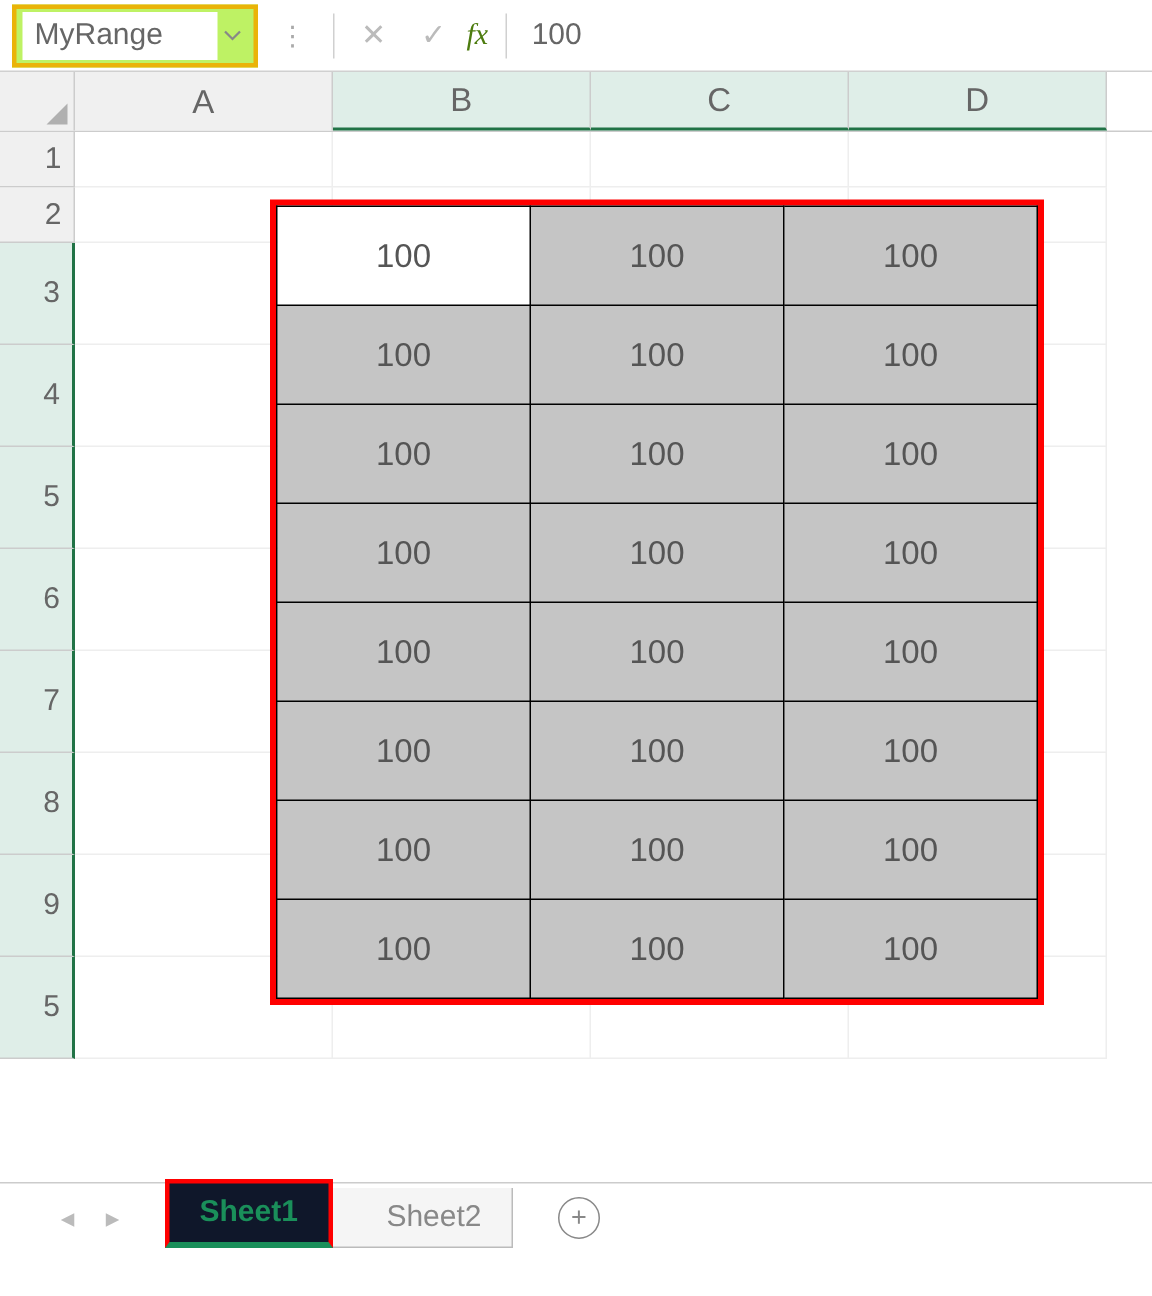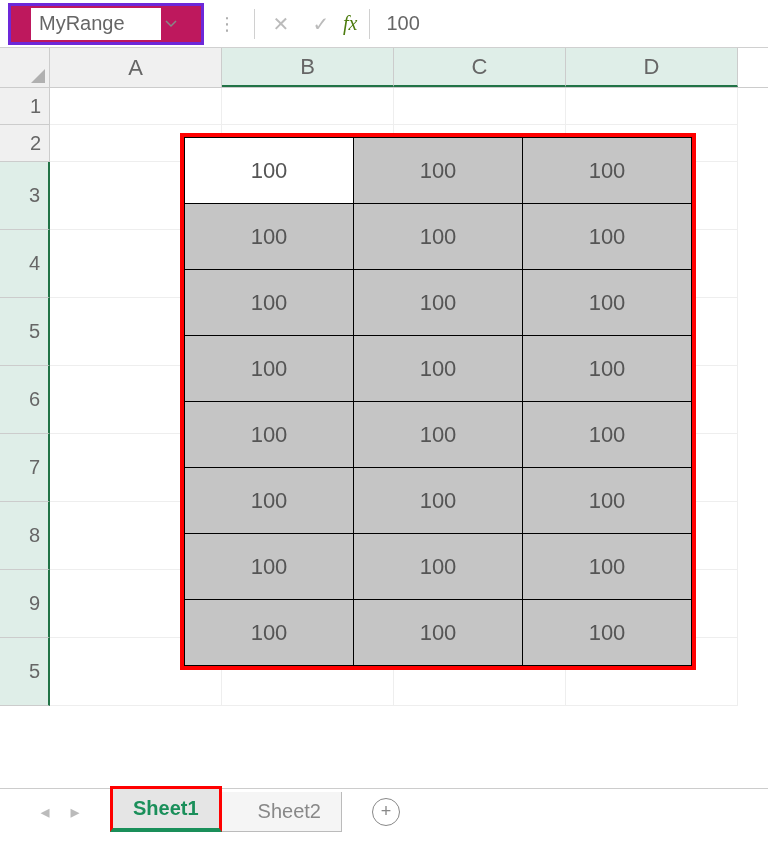--- a/index.html
+++ b/index.html
@@ -1,19 +1,19 @@
 <!DOCTYPE html>
 <html><head>
 <meta charset="utf-8">
 <style>
 * { box-sizing: border-box; margin: 0; padding: 0; font-family: 'Segoe UI', Arial, sans-serif; }
 body { background: #fff; width: 768px; height: 864px; overflow: hidden; position: relative; }
 
 .formula-bar-row { display: flex; align-items: center; height: 48px; padding: 6px 8px; border-bottom: 1px solid #d0d0d0; gap: 0; }
-.name-box-wrap { border: 3px solid #6d28d9; display: flex; align-items: center; padding: 2px 20px; background: #be185d; }
+.name-box-wrap { border: 3px solid #eab308; display: flex; align-items: center; padding: 2px 4px; background: #bef264; }
 .name-box { width: 130px; height: 32px; border: none; font-size: 20px; padding: 0 8px; outline: none; color: #666; }
 .name-dropdown { width: 20px; display: flex; justify-content: center; align-items: center; color: #888; }
 .divider-dots { color: #aaa; font-size: 18px; margin: 0 14px; letter-spacing: -2px; }
 .fb-btn { width: 40px; height: 32px; display: flex; align-items: center; justify-content: center; color: #bbb; font-size: 20px; }
 .fx-label { font-style: italic; font-family: 'Times New Roman', serif; font-size: 20px; color: #4d7c0f; margin: 0 6px 0 2px; }
 .formula-sep { width: 1px; height: 30px; background: #d0d0d0; margin: 0 6px; }
 .formula-input { flex: 1; height: 32px; border: none; font-size: 20px; padding: 0 10px; outline: none; color: #666; }
 
 .grid-area { position: relative; }
 .col-headers { display: flex; height: 40px; border-bottom: 1px solid #ccc; }
@@ -35,21 +35,21 @@
 
 .data-overlay { position: absolute; top: 45px; left: 130px; width: 516px; border: 4px solid #ff0000; }
 .data-table { width: 100%; border-collapse: collapse; }
 .data-table td { border: 1px solid #000; background: #c5c5c5; text-align: center; font-size: 22px; color: #555; height: 66px; width: 33.33%; }
 .data-table td.active { background: #fff; }
 
 .sheet-tabs { position: absolute; bottom: 30px; left: 0; right: 0; height: 46px; display: flex; align-items: center; border-top: 1px solid #ccc; background: #fff; padding-left: 30px; }
 .nav-arr { width: 30px; color: #bbb; font-size: 18px; text-align: center; }
 .tabs-box { display: flex; align-items: flex-end; margin-left: 20px; height: 40px; position: relative; }
 .tab { padding: 8px 20px; font-size: 20px; border: 1px solid #bbb; border-top: none; background: #f5f5f5; color: #888; position: relative; }
-.tab.active { background: #e5e5e5; color: #1a8f5a; font-weight: bold; border-bottom: 4px solid #1a8f5a; border-top: 3px solid #ff0000; border-left: 3px solid #ff0000; border-right: 3px solid #ff0000; margin-top: 16px; }
+.tab.active { background: #0f172a; color: #1a8f5a; font-weight: bold; border-bottom: 4px solid #1a8f5a; border-top: 3px solid #ff0000; border-left: 3px solid #ff0000; border-right: 3px solid #ff0000; margin-top: 16px; }
 .tab.second { border-left: none; padding-left: 36px; }
 .add-sheet { margin-left: 30px; width: 28px; height: 28px; border: 1.5px solid #888; border-radius: 50%; display: flex; align-items: center; justify-content: center; color: #888; font-size: 18px; }
 
 .watermark { position: absolute; bottom: 48px; left: 275px; opacity: 0.45; display: flex; align-items: center; gap: 6px; pointer-events: none; }
 .wm-icon { width: 24px; height: 24px; background: #4a7ba6; }
 .wm-text { display: flex; flex-direction: column; line-height: 1; }
 .wm-main { font-size: 16px; color: #4a7ba6; font-weight: bold; letter-spacing: -0.5px; }
 .wm-sub { font-size: 7px; color: #888; letter-spacing: 1px; }
 
 svg { display: block; }

